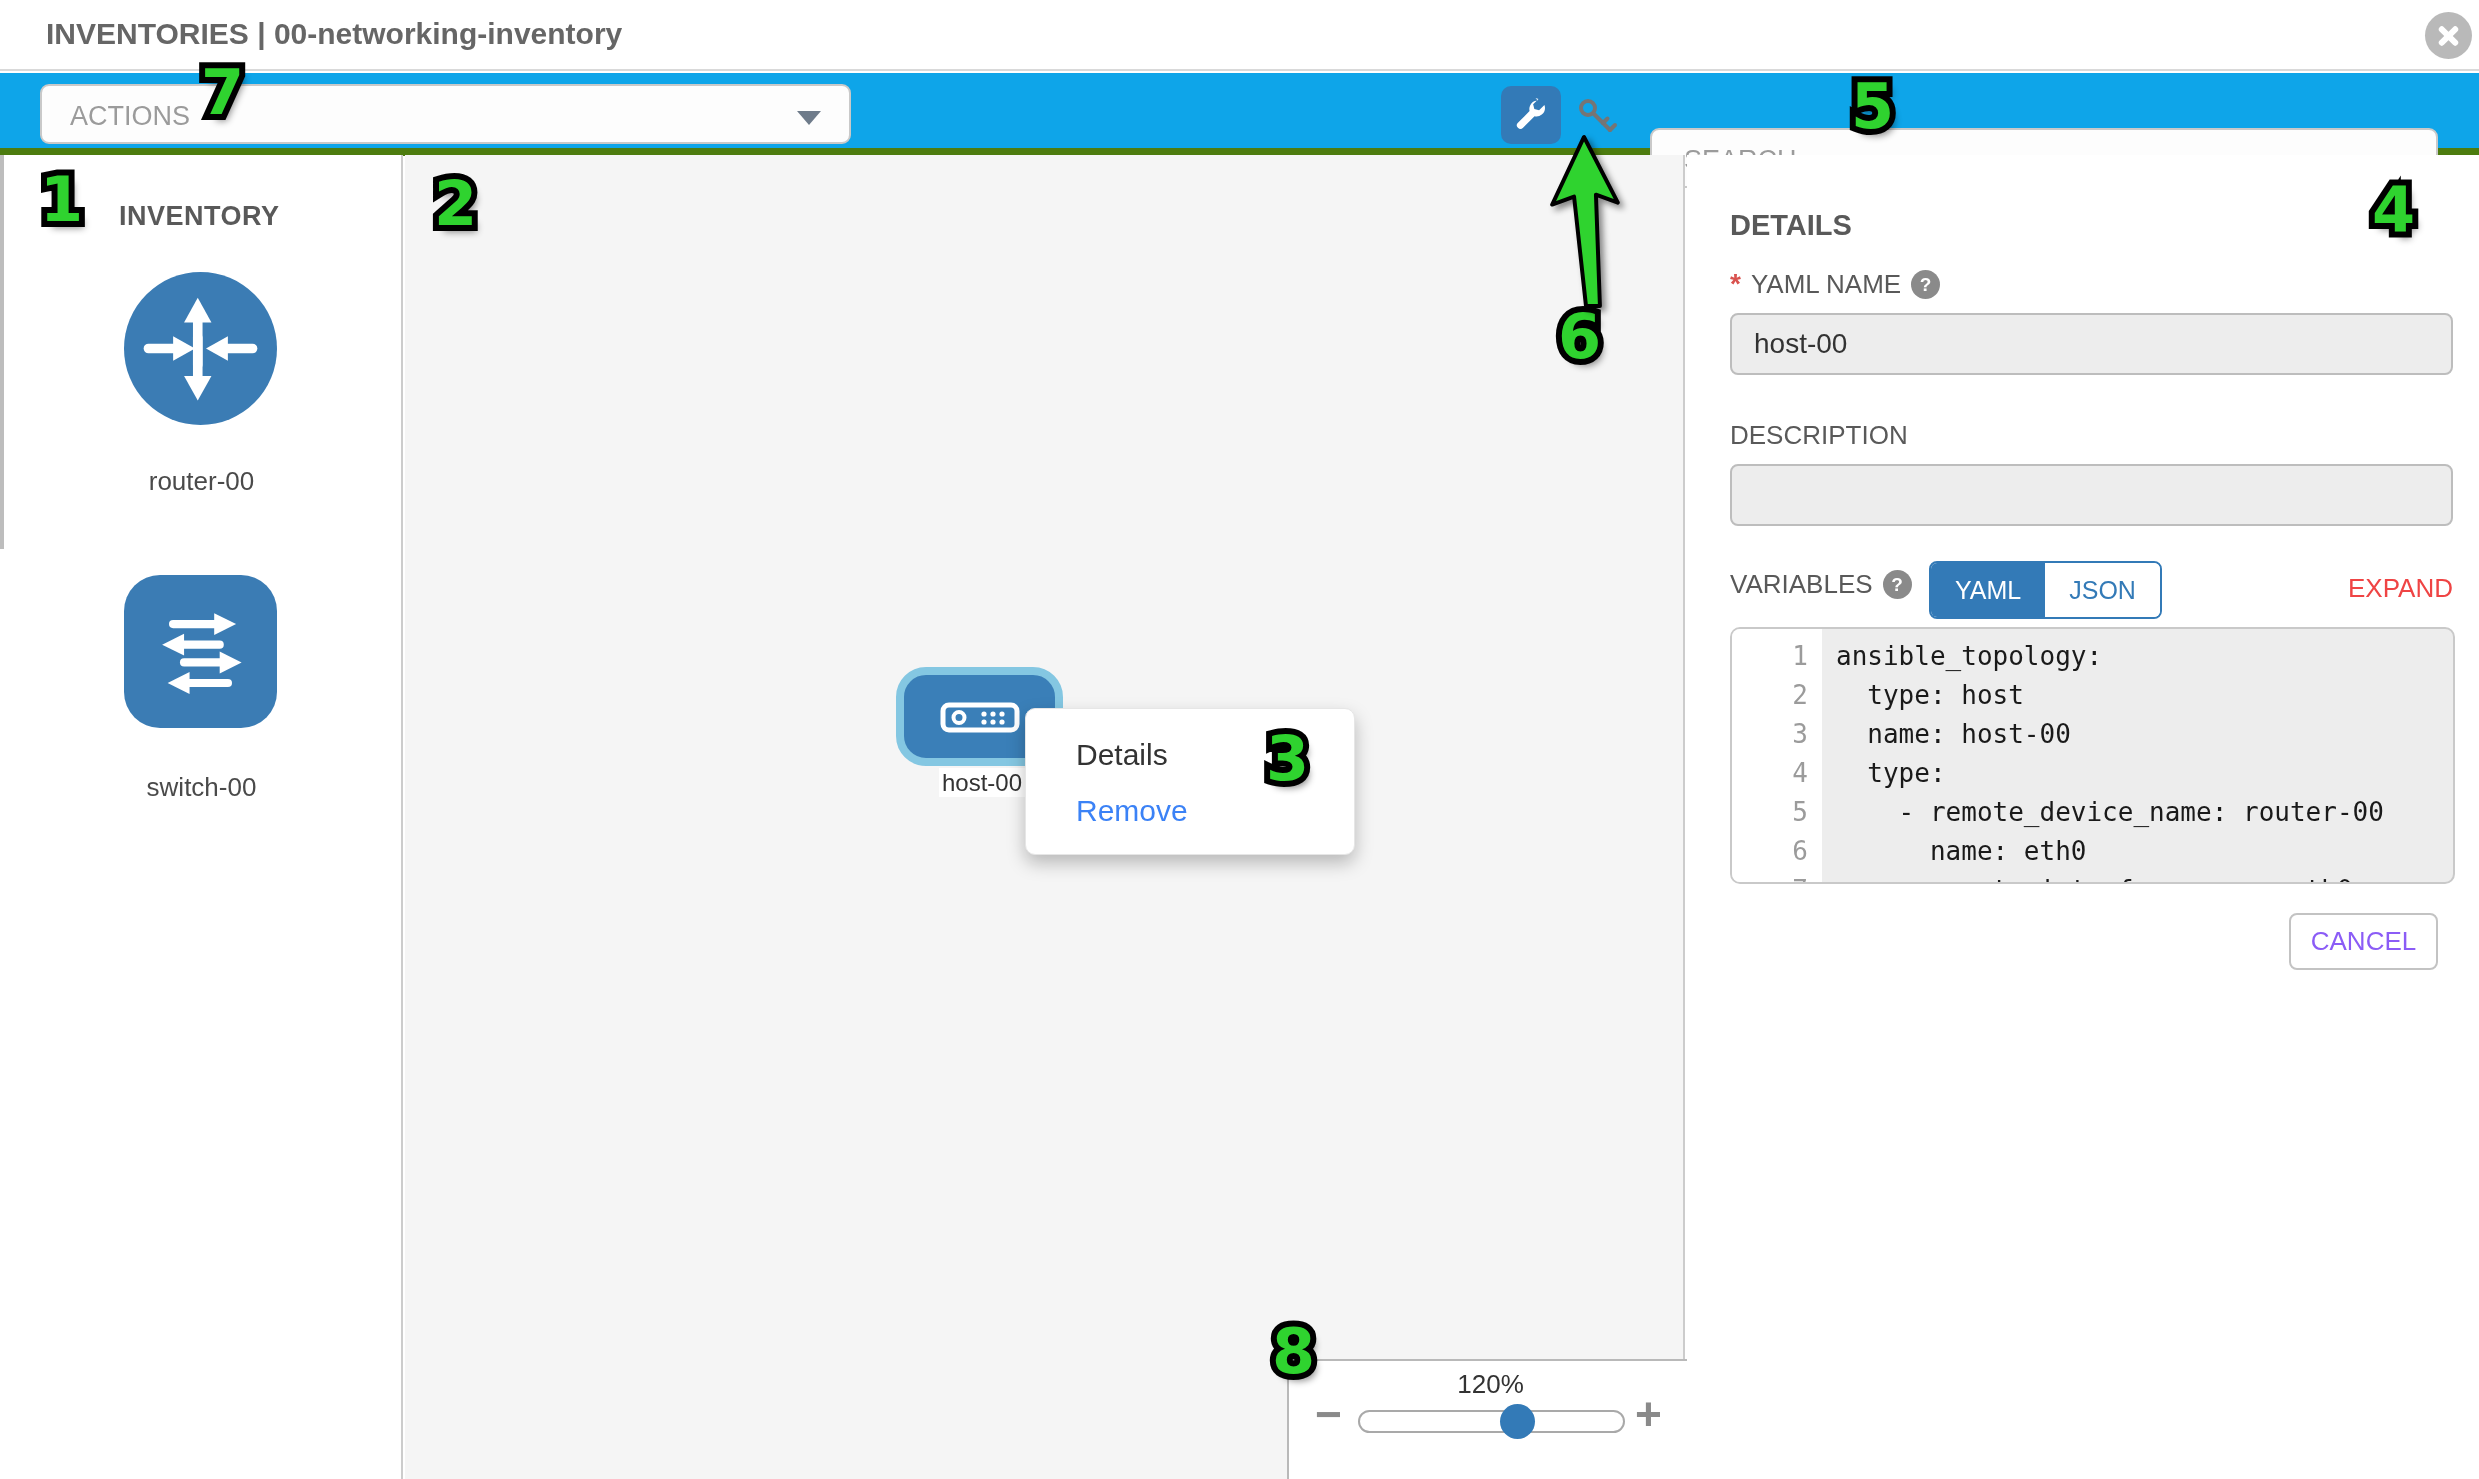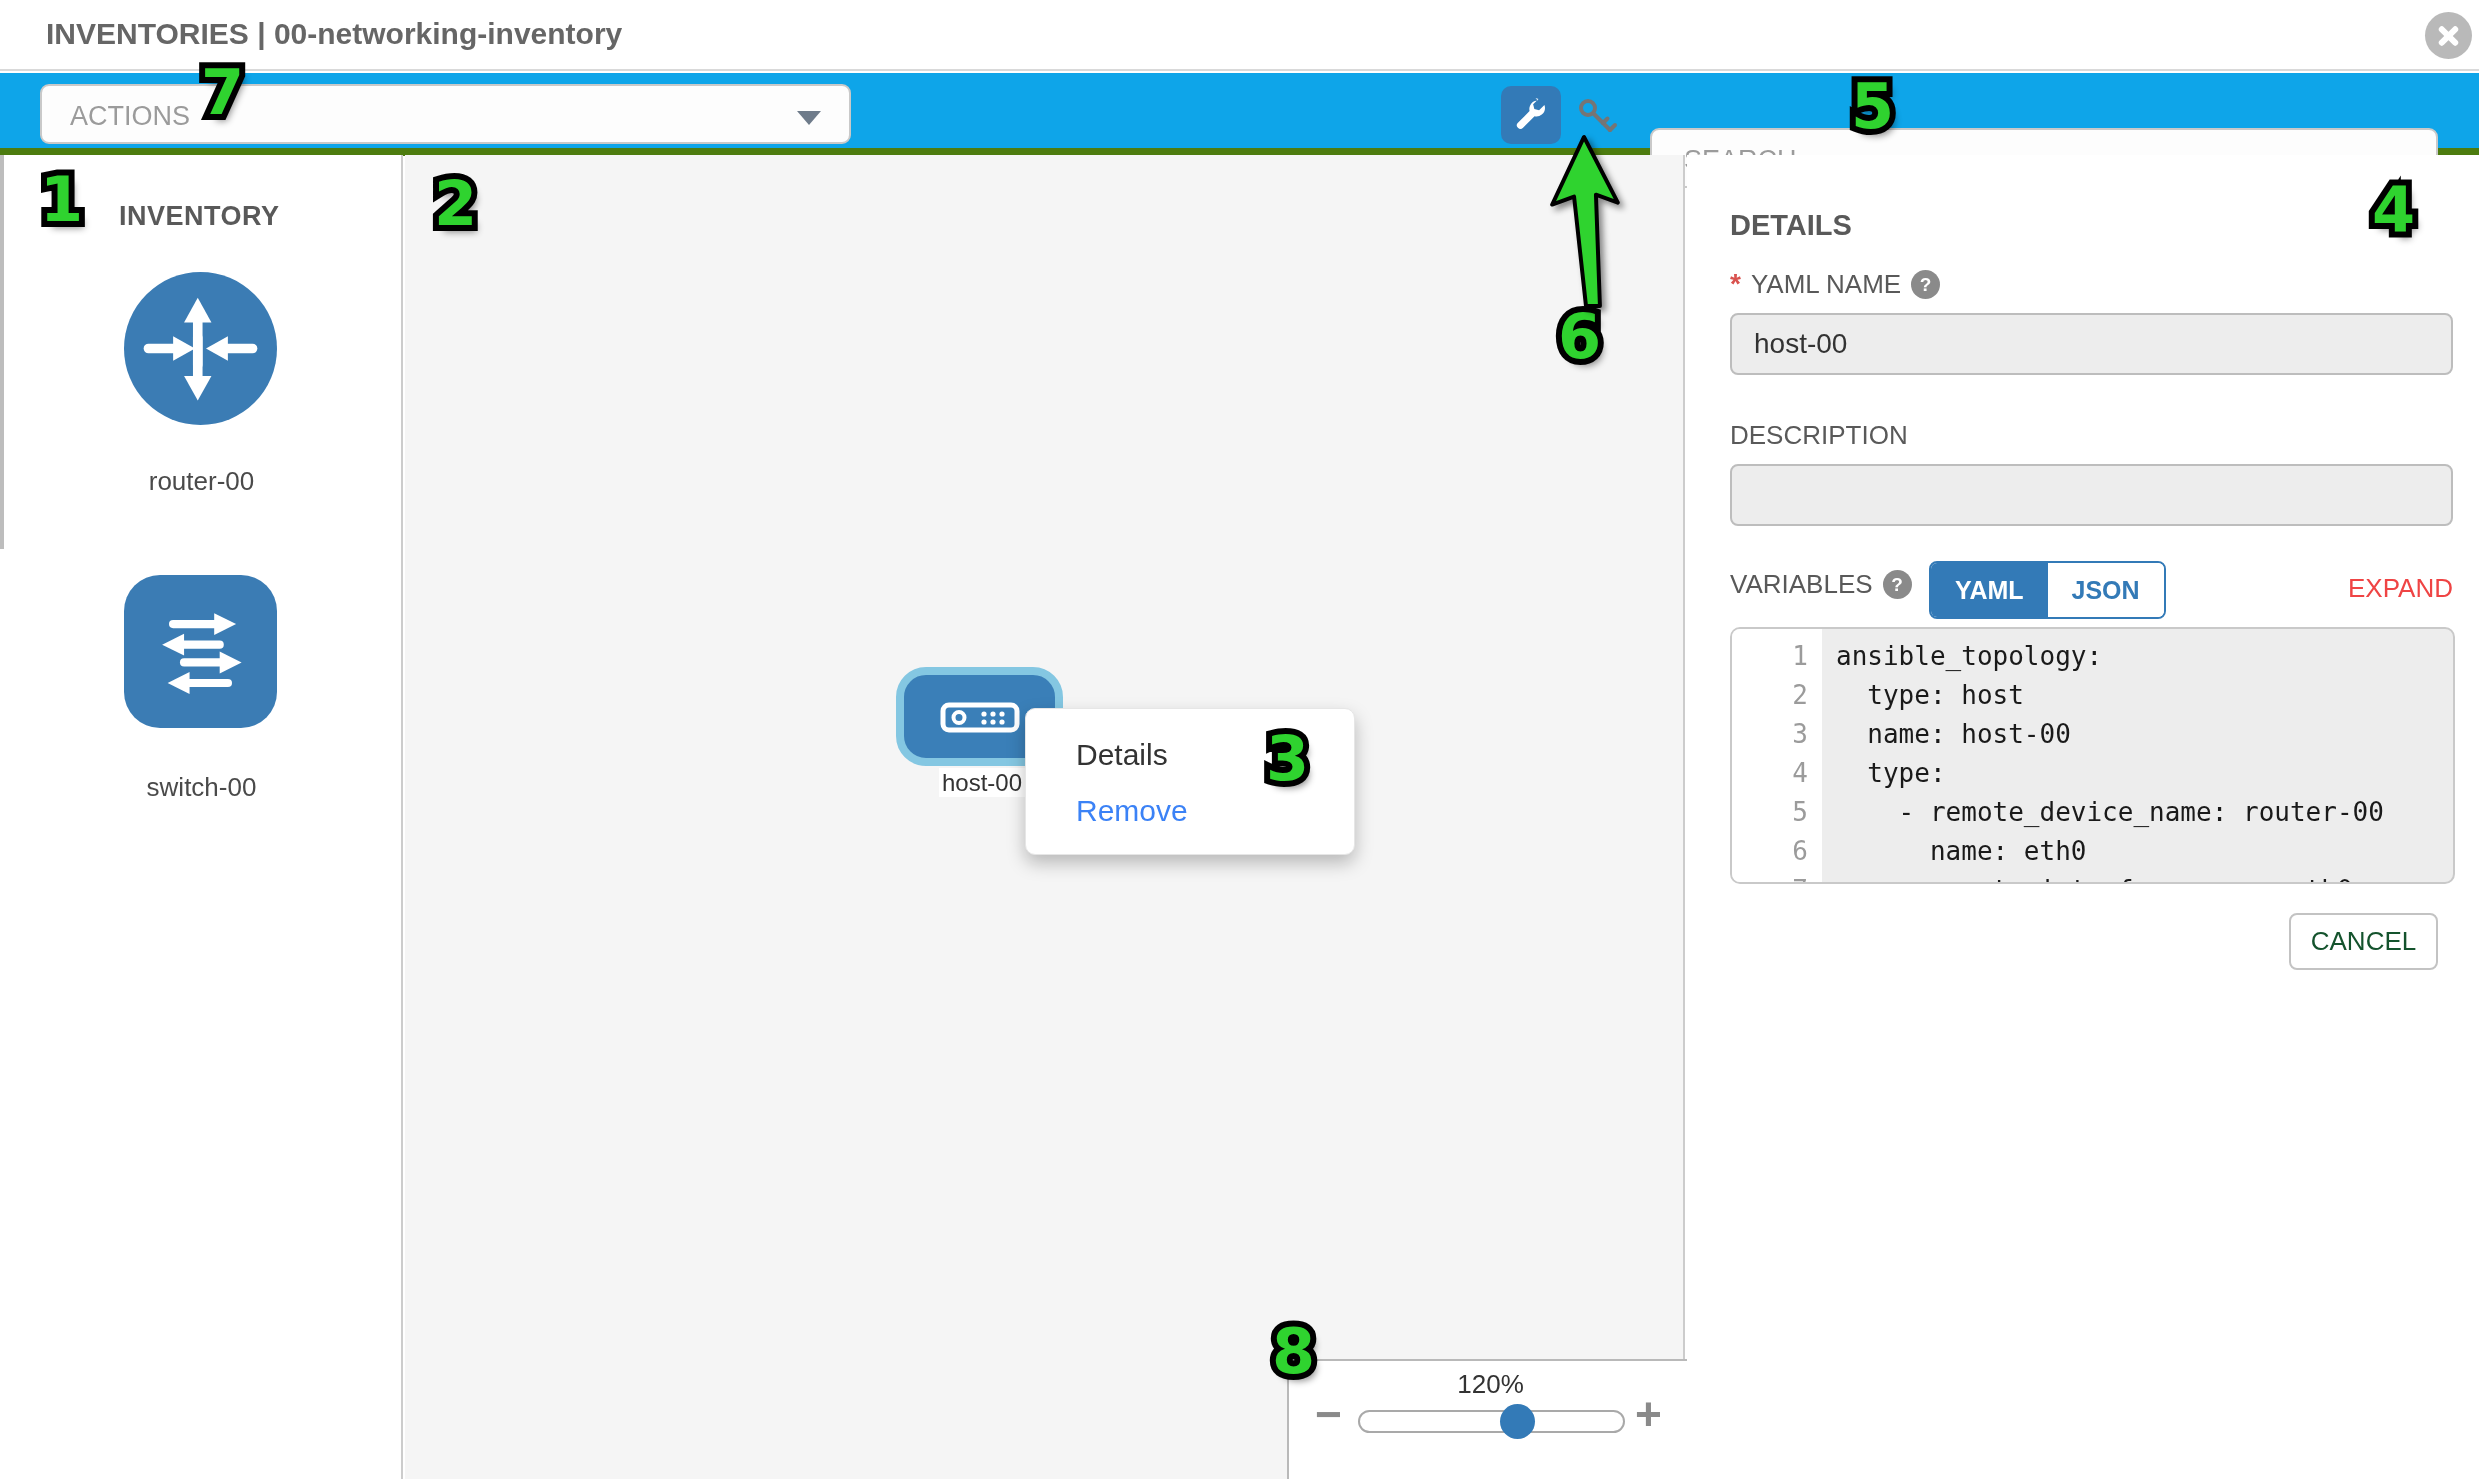--- a/index.html
+++ b/index.html
@@ -68,32 +68,32 @@
   .row-desc { top:265px; }
   .row-vars { top:414px; }
   .req-star { color:#d9534f; font-size:28px; font-weight:bold; }
   .field-label { font-size:26px; color:#595959; }
   .help-icon { width:29px; height:29px; border-radius:50%; background:#8a8a8a; color:#fff; font-size:19px; font-weight:bold; text-align:center; line-height:29px; display:inline-block; }
   .text-input { position:absolute; left:43px; width:723px; height:62px; background:#ededed; border:2px solid #bdbdbd; border-radius:8px; font-size:28px; color:#333; padding-left:22px; font-family:"Liberation Sans", sans-serif; }
   .input-hostname { top:158px; }
   .input-desc { top:309px; }
 
   .fmt-toggle { position:absolute; left:242px; top:406px; height:58px; border:2px solid #337ab7; border-radius:8px; overflow:hidden; display:flex; background:#fff; }
-  .fmt-btn { height:100%; line-height:54px; padding:0 24px; font-size:25px; font-weight:bold; cursor:pointer; }
+  .fmt-btn { height:100%; line-height:54px; padding:0 24px; font-size:25px; font-weight:normal; cursor:pointer; }
   .fmt-btn.active { background:#337ab7; color:#fff; }
   .fmt-btn.inactive { background:#fff; color:#337ab7; }
   .expand-link { position:absolute; right:27px; top:418px; font-size:26px; color:#ef4444; cursor:pointer; }
 
   .code-editor { position:absolute; left:43px; top:472px; width:725px; height:257px; border:2px solid #c9c9c9; border-radius:10px; background:#ededed; overflow:hidden; }
   .code-line { display:flex; height:39px; }
   .code-editor .pad { height:8px; }
   .line-num { width:90px; background:#fff; text-align:right; padding-right:14px; font-family:"DejaVu Sans Mono", monospace; font-size:26px; color:#9b9b9b; line-height:39px; flex:none; }
   .line-text { flex:1; font-family:"DejaVu Sans Mono", monospace; font-size:26px; color:#1a1a1a; line-height:39px; white-space:pre; padding-left:14px; }
 
-  .cancel-btn { position:absolute; left:602px; top:758px; width:149px; height:57px; background:#fff; border:2px solid #c3c3c3; border-radius:8px; font-size:26px; color:#14532d; text-align:center; line-height:53px; cursor:pointer; }
+  .cancel-btn { position:absolute; left:602px; top:758px; width:149px; height:57px; background:#fff; border:2px solid #c3c3c3; border-radius:8px; font-size:26px; color:#8b5cf6; text-align:center; line-height:53px; cursor:pointer; }
 
   
   .ann { position:absolute; font-family:"DejaVu Sans", sans-serif; font-size:62px; font-weight:800; line-height:1; }
   .ann .ann-stroke { position:absolute; left:0; top:0; color:#000; -webkit-text-stroke:12px #000; text-shadow:5px 7px 7px rgba(0,0,0,0.45); }
   .ann .ann-fill { position:relative; color:#2fd32f; }
   .ann-arrow { position:absolute; left:1540px; top:131px; filter:drop-shadow(4px 4px 3px rgba(0,0,0,0.45)); }
 </style>
 </head>
 <body>
 

